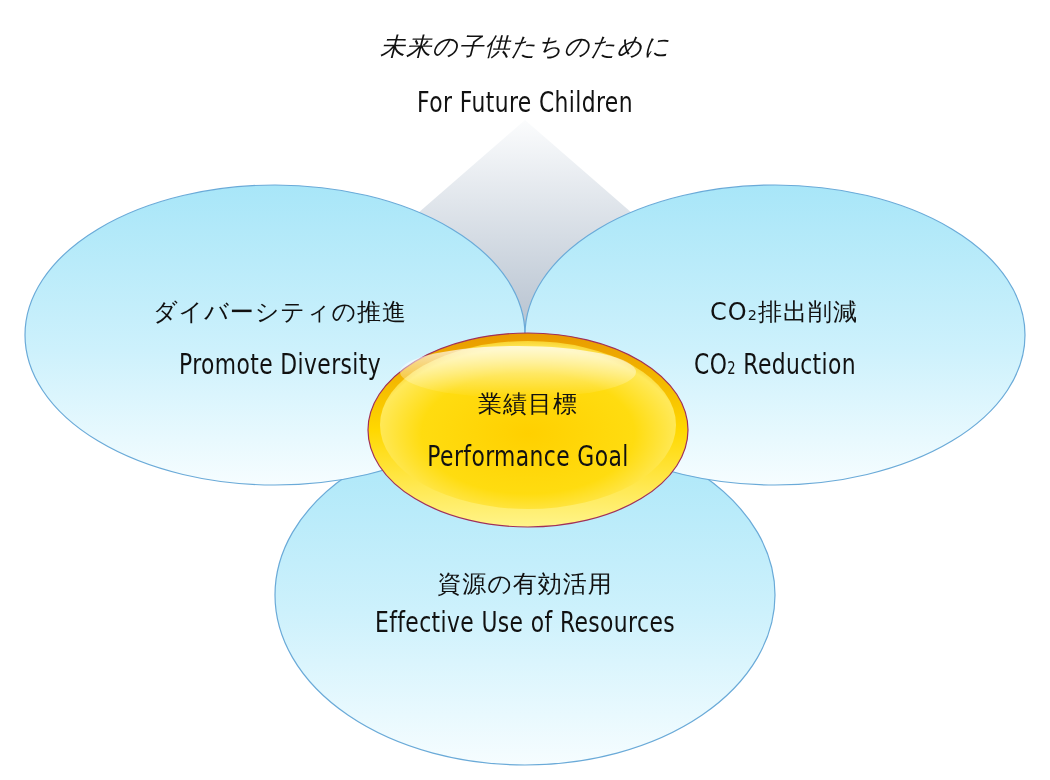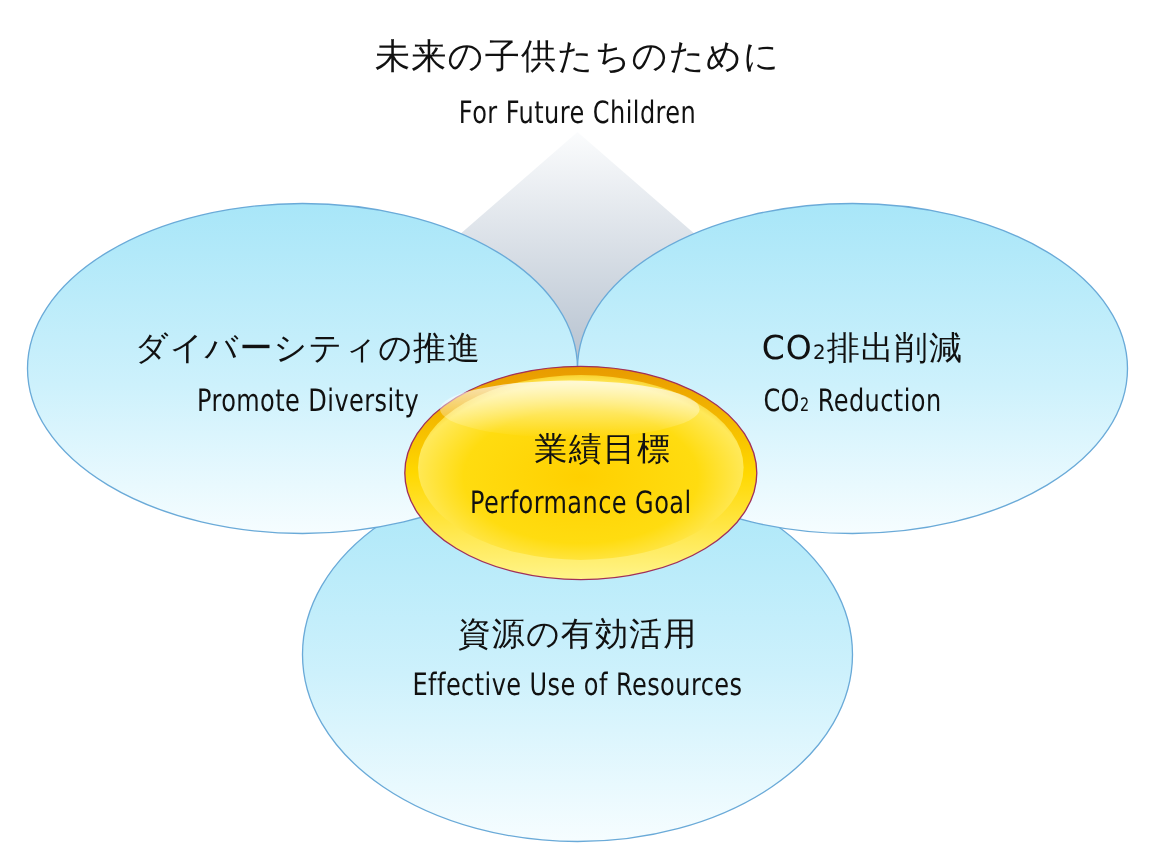--- a/index.html
+++ b/index.html
@@ -1,20 +1,20 @@
 <!DOCTYPE html>
 <html><head>
   <meta charset="utf-8">
   <style>
     html, body { margin: 0; padding: 0; background: #ffffff; }
     body { width: 1050px; height: 780px; position: relative; overflow: hidden;
            font-family: "DejaVu Sans", sans-serif; }
     #diagram { position: absolute; left: 0; top: 0; }
     .lbl { position: absolute; text-align: center; color: #111; white-space: nowrap; }
-    .jp { font-family: "DejaVu Sans", sans-serif; font-size: 30px; letter-spacing: 1px; }
+    .jp { font-family: "DejaVu Sans", sans-serif; font-size: 24px; letter-spacing: 1px; }
     .en { font-family: "DejaVu Sans", sans-serif; font-size: 24px; transform: scaleX(0.78); transform-origin: center; letter-spacing: 0.5px; }
     .sub { font-size: 60%; }
   </style>
 </head>
 <body>
 
 <svg id="diagram" width="1050" height="780">
   <defs>
     <linearGradient id="bubbleGrad" x1="0" y1="0" x2="0" y2="1">
       <stop offset="0" stop-color="#a8e6f8"></stop>
@@ -50,30 +50,30 @@
 
   <ellipse cx="775" cy="335" rx="250" ry="150" fill="url(#bubbleGrad)" stroke="#6aaad8" stroke-width="1.2"></ellipse>
 
   <g>
     <ellipse cx="528" cy="430" rx="160" ry="97" fill="url(#centerRim)" stroke="#a0305a" stroke-width="1.2"></ellipse>
     <ellipse cx="528" cy="425" rx="148" ry="84" fill="url(#centerGrad)"></ellipse>
     <ellipse cx="518" cy="372" rx="118" ry="26" fill="url(#centerGloss)"></ellipse>
   </g>
 </svg>
 
-<div class="lbl jp" style="left:0; width:1050px; top:30px; font-size:32px;">未来の子供たちのために</div>
+<div class="lbl jp" style="left:0; width:1050px; top:30px; font-size:25px;font-style:italic;">未来の子供たちのために</div>
 <div class="lbl en" style="left:0; width:1050px; top:86px; font-size:28px;">For Future Children</div>
 
 <div class="lbl jp" style="left:60px; width:440px; top:296px;">ダイバーシティの推進</div>
 <div class="lbl en" style="left:60px; width:440px; top:348px; font-size:28px;">Promote Diversity</div>
 
 <div class="lbl jp" style="left:564px; width:440px; top:296px;">
   <span>CO</span><span class="sub">2</span><span>排出削減</span>
 </div>
 <div class="lbl en" style="left:555px; width:440px; top:348px; font-size:28px;">
   <span>CO</span><span class="sub">2</span><span> Reduction</span>
 </div>
 
-<div class="lbl jp" style="left:398px; width:300px; top:388px;">業績目標</div>
+<div class="lbl jp" style="left:378px; width:300px; top:388px;">業績目標</div>
 <div class="lbl en" style="left:378px; width:300px; top:440px; font-size:28px;">Performance Goal</div>
 
-<div class="lbl jp" style="left:305px; width:440px; top:556px;">資源の有効活用</div>
+<div class="lbl jp" style="left:305px; width:440px; top:568px;">資源の有効活用</div>
 <div class="lbl en" style="left:305px; width:440px; top:606px; font-size:28px;">Effective Use of Resources</div>
 
 </body></html>

